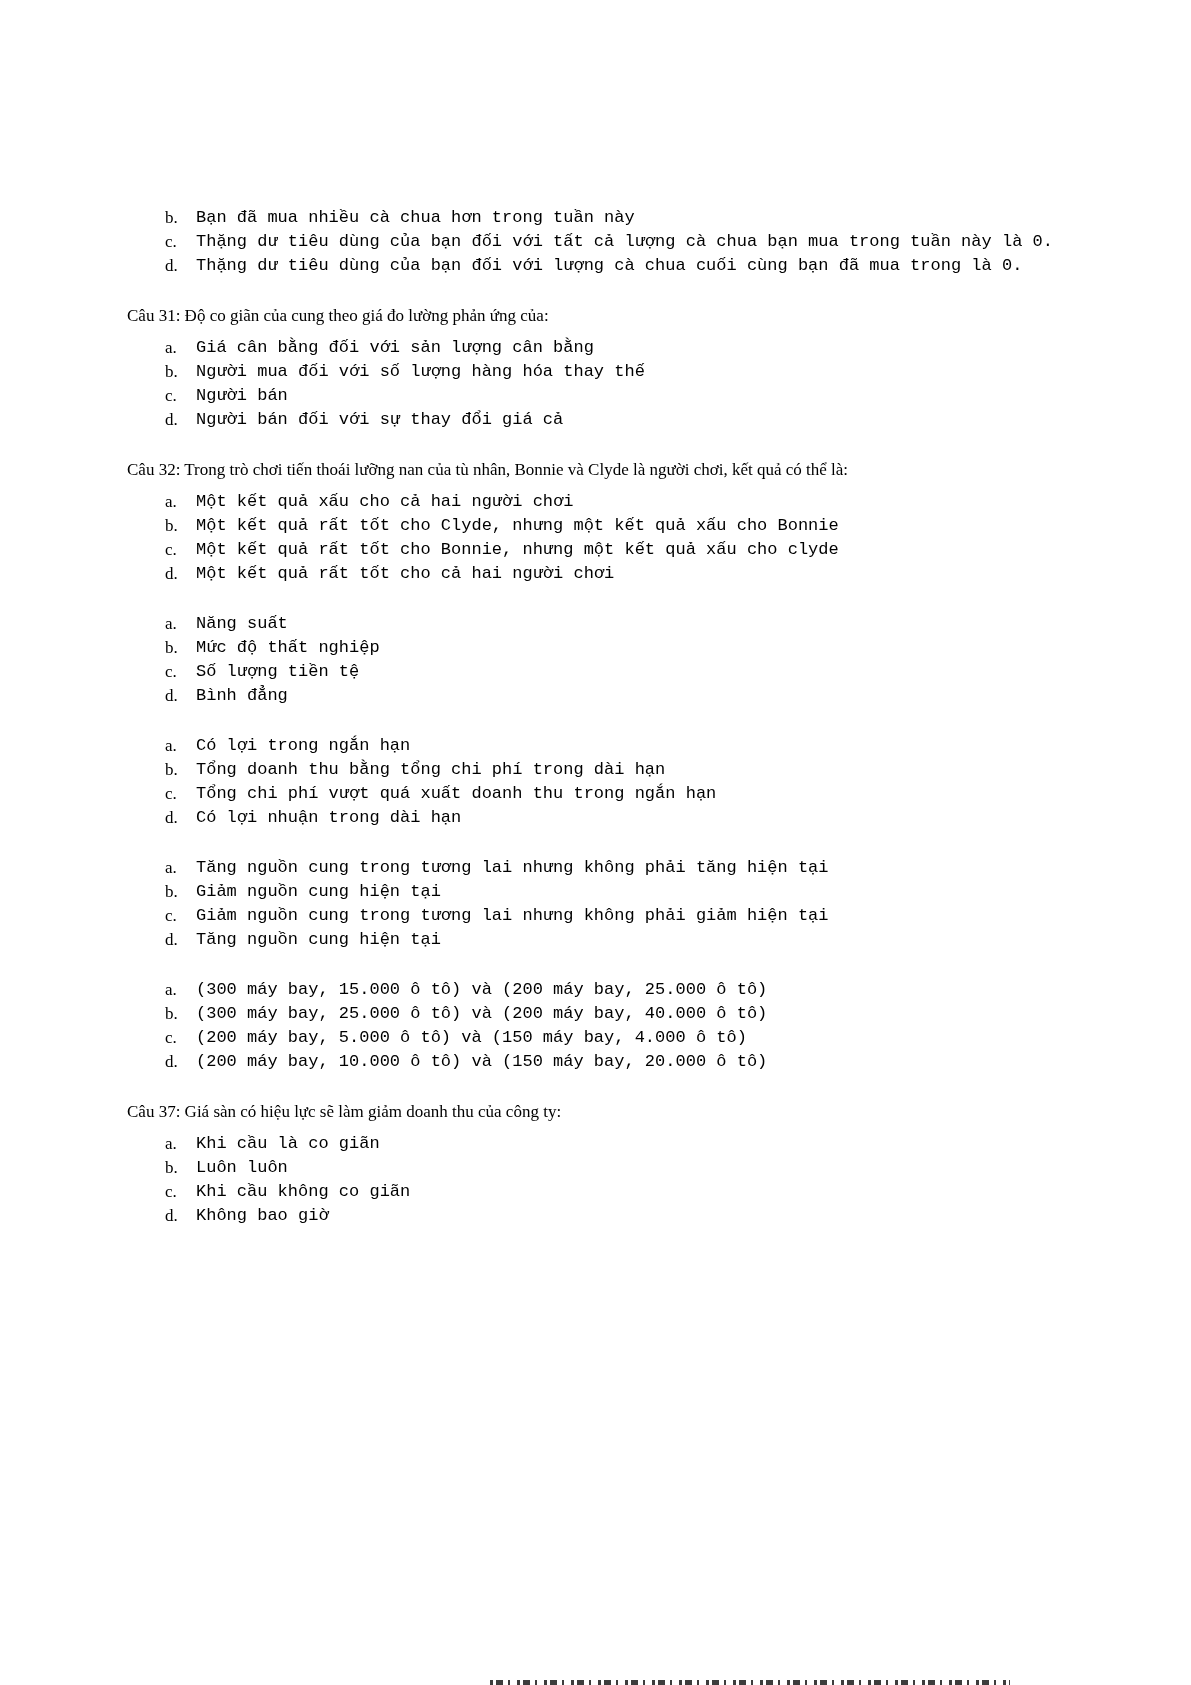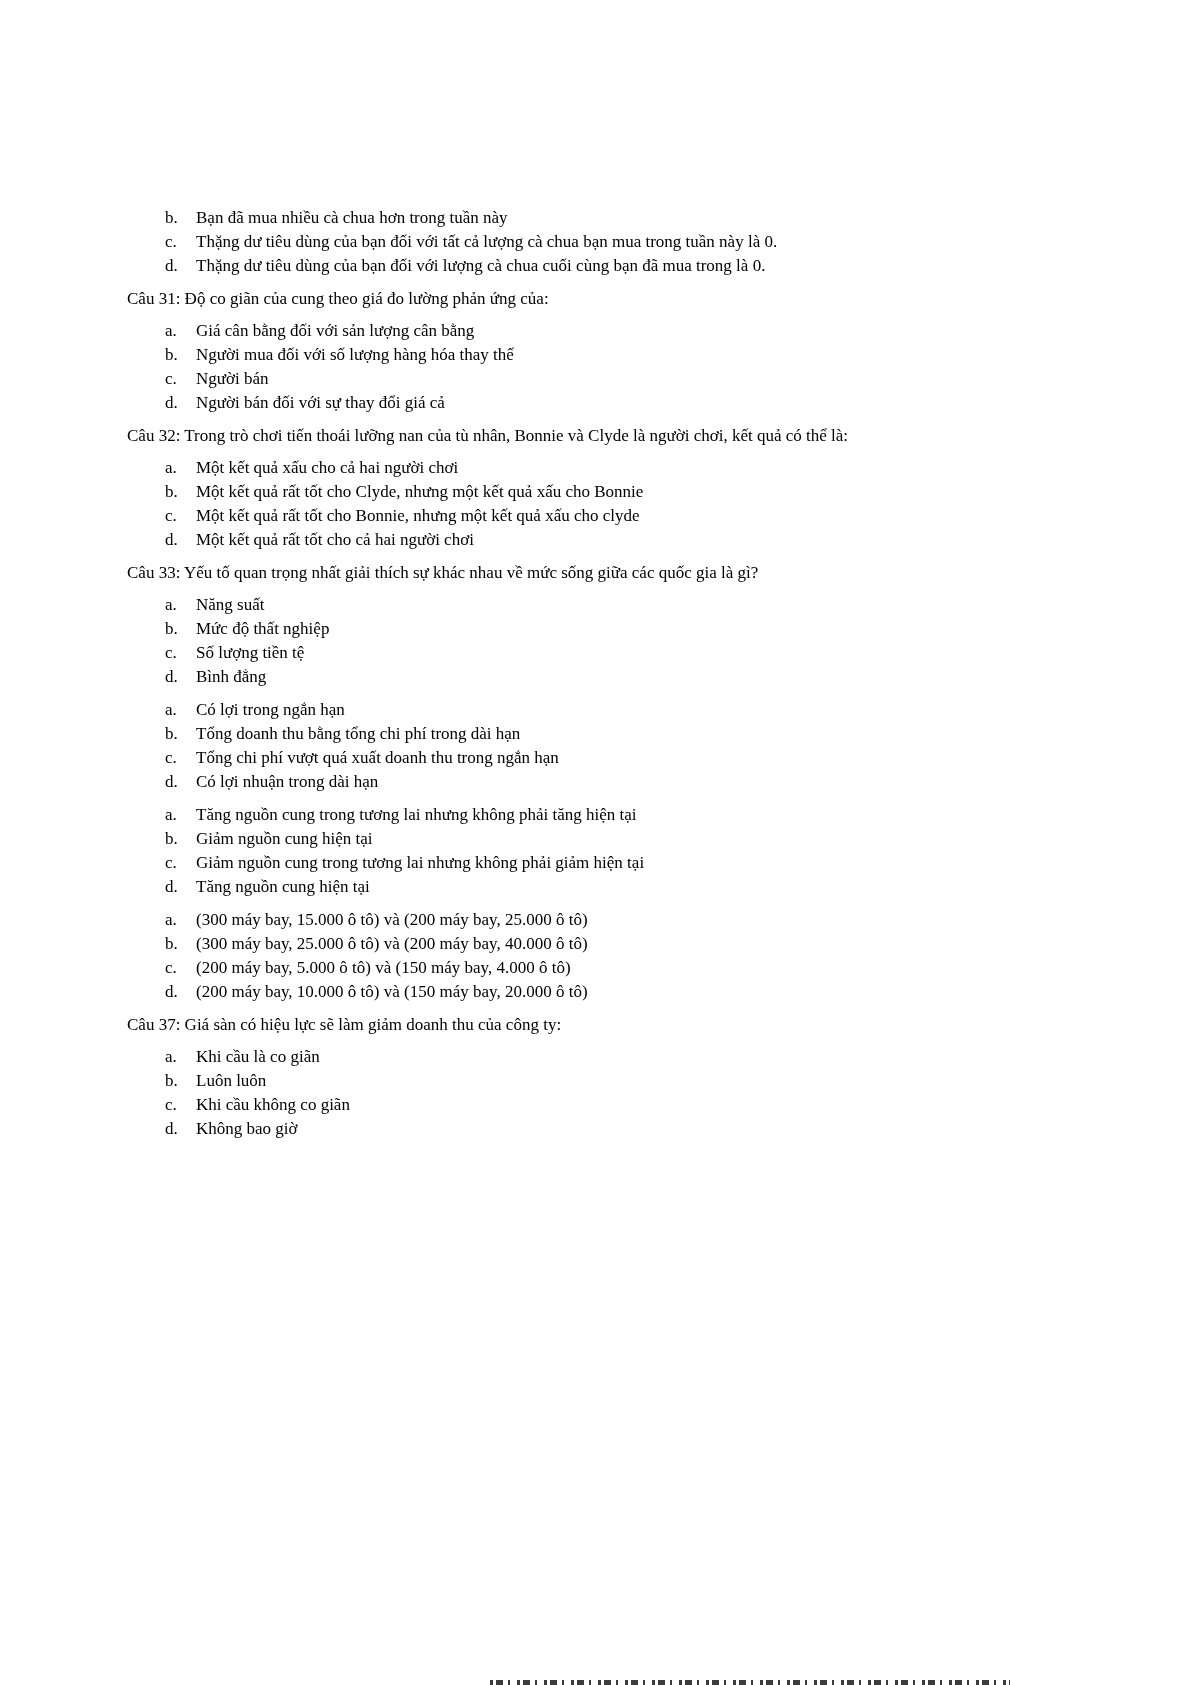--- a/index.html
+++ b/index.html
@@ -20,32 +20,32 @@
   }
   .content {
     position: absolute;
     left: 127px;
     top: 206px;
     width: 942px;
   }
   .q-text {
     line-height: 24px;
   }
-  .question { margin-top: 9px; }
+  .question { margin-top: 26px; }
   .options { margin-top: 8px; }
   .option {
     display: flex;
     line-height: 24px;
     padding-left: 38px;
   }
   .option .letter {
     flex: 0 0 31px;
     width: 31px;
   }
-  .option .text { flex: 1 1 auto; }
+  .option .text { flex: 1 1 auto; font-family: Liberation Mono, monospace; }
   .clipped-strip {
     position: absolute;
     left: 490px;
     bottom: 0;
     width: 520px;
     height: 5px;
     background: repeating-linear-gradient(90deg,
       #1a1a1a 0px, #1a1a1a 3px,
       transparent 3px, transparent 6px,
       #1a1a1a 6px, #1a1a1a 13px,
@@ -114,21 +114,20 @@
           <span class="text">Một kết quả rất tốt cho Bonnie, nhưng một kết quả xấu cho clyde</span>
         </div>
         <div class="option">
           <span class="letter">d.</span>
           <span class="text">Một kết quả rất tốt cho cả hai người chơi</span>
         </div>
       </div>
     </div>
 
     <div class="question">
-      <p class="q-text">Câu 33: Yếu tố quan trọng nhất giải thích sự khác nhau về mức sống giữa các quốc gia là gì?</p>
       <div class="options">
         <div class="option">
           <span class="letter">a.</span>
           <span class="text">Năng suất</span>
         </div>
         <div class="option">
           <span class="letter">b.</span>
           <span class="text">Mức độ thất nghiệp</span>
         </div>
         <div class="option">

